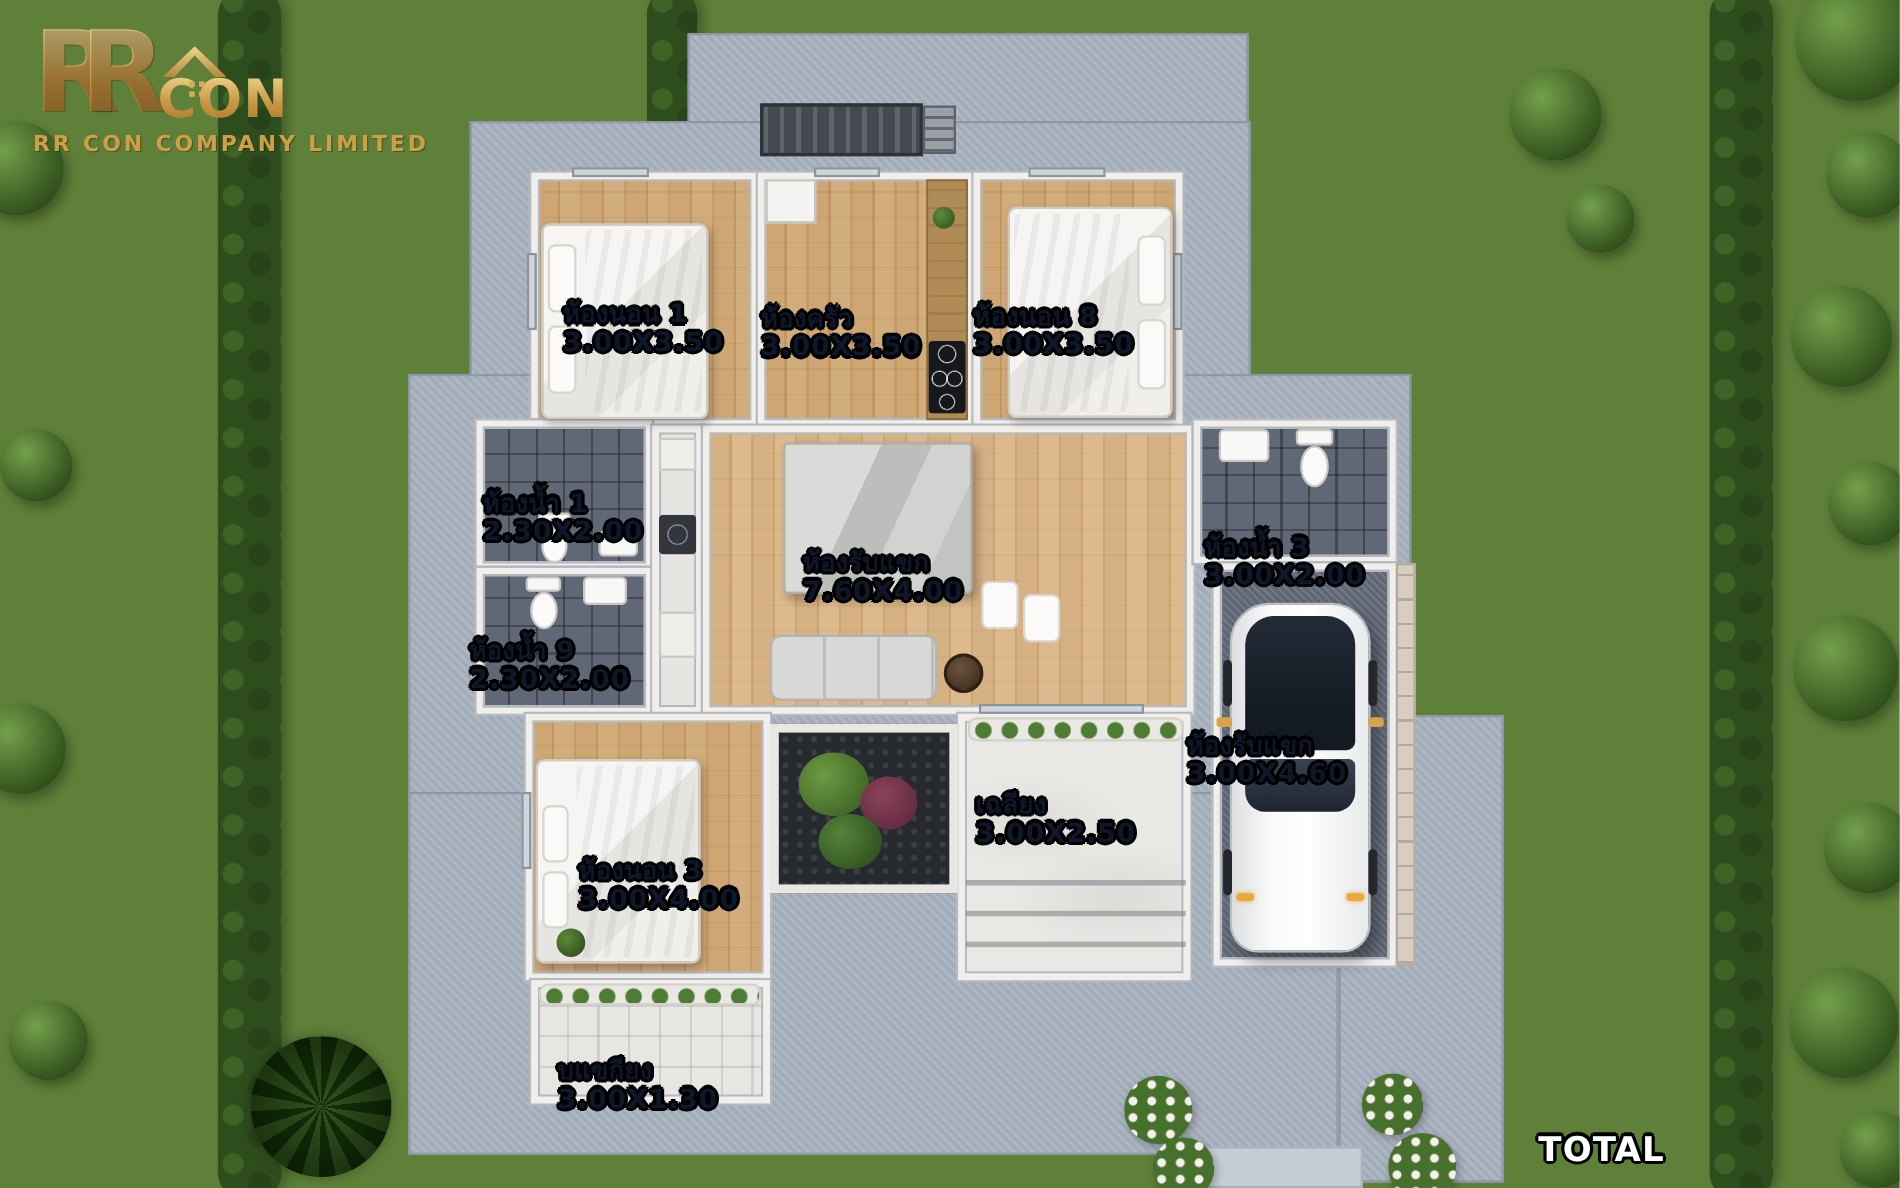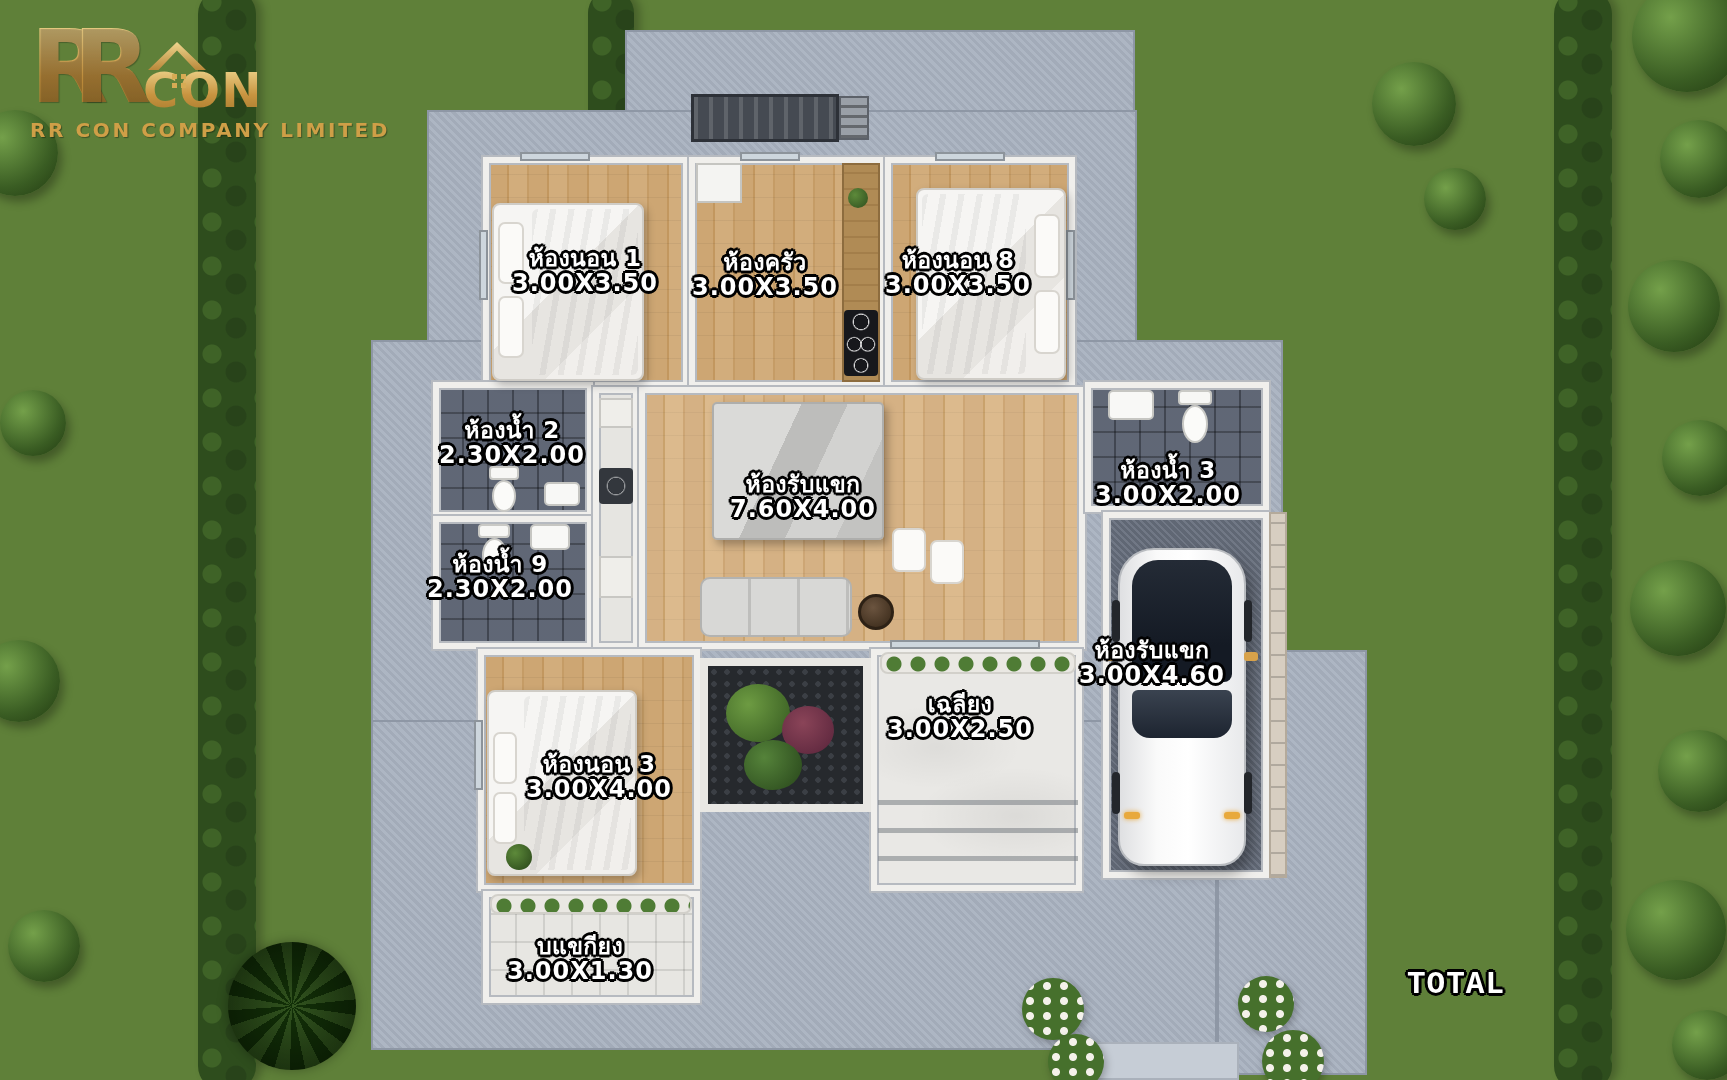--- a/index.html
+++ b/index.html
@@ -97,24 +97,24 @@
   
   .car-body { position:absolute; background:linear-gradient(90deg,#dfe0e2,#fafafa 30%,#ffffff 55%,#e8e9eb);
          border:2px solid #b9bcc0; border-radius:36px 36px 26px 26px; box-shadow:6px 8px 14px rgba(0,0,0,.35); }
   .car-roof { position:absolute; background:linear-gradient(180deg,#242b36,#141a24 70%); border-radius:26px 26px 8px 8px; }
   .car-glass { position:absolute; background:linear-gradient(180deg,#3a4350,#1d2430); border-radius:6px 6px 18px 18px; }
   .car-light { position:absolute; background:#e8a93c; border-radius:3px; box-shadow:0 0 5px #e8a93c; }
   .car-mirror { position:absolute; background:#d8a24a; border-radius:3px; }
   .car-wheel { position:absolute; background:#23262b; border-radius:4px; }
 
   
-  .room-label { position:absolute; transform:translateX(-50%); text-align:center; color:#ffffff;
+  .room-label { position:absolute; transform:translateX(-50%); text-align:left; color:#0f172a;
         font-weight:700; line-height:1.08; white-space:nowrap; letter-spacing:.4px; z-index:30;
         text-shadow:-2px -2px 0 #000, 2px -2px 0 #000, -2px 2px 0 #000, 2px 2px 0 #000,
-                    -3px 0 0 #000, 3px 0 0 #000, 0 -3px 0 #000, 0 3px 0 #000; }
+                    -3px 0 0 #000, 3px 0 0 #000, 0 -3px 0 #000, 0 3px 0 #000;margin-top:28px; }
   .rl-name { font-size:23px; }
   .rl-size { font-size:24px; letter-spacing:1px; }
   .total-label { position:absolute; transform:translateX(-50%); text-align:center; color:#fff; font-weight:800;
         line-height:1.12; z-index:30; letter-spacing:1px;
         text-shadow:-2px -2px 0 #000, 2px -2px 0 #000, -2px 2px 0 #000, 2px 2px 0 #000,
                     -3px 0 0 #000, 3px 0 0 #000, 0 -3px 0 #000, 0 3px 0 #000; }
   .total-line { font-size:31px; }
 
   
   .logo { position:absolute; left:30px; top:12px; z-index:40; color:#d4a74f; }
@@ -267,21 +267,21 @@
   </div>
   <div class="room-label" style="left:765px; top:250px;">
     <div class="rl-name">ห้องครัว</div>
     <div class="rl-size">3.00X3.50</div>
   </div>
   <div class="room-label" style="left:958px; top:248px;">
     <div class="rl-name">ห้องนอน 8</div>
     <div class="rl-size">3.00X3.50</div>
   </div>
   <div class="room-label" style="left:512px; top:418px;">
-    <div class="rl-name">ห้องน้ำ 2</div>
+    <div class="rl-name">ห้องน้ำ 1</div>
     <div class="rl-size">2.30X2.00</div>
   </div>
   <div class="room-label" style="left:500px; top:552px;">
     <div class="rl-name">ห้องน้ำ 9</div>
     <div class="rl-size">2.30X2.00</div>
   </div>
   <div class="room-label" style="left:803px; top:472px;">
     <div class="rl-name">ห้องรับแขก</div>
     <div class="rl-size">7.60X4.00</div>
   </div>
@@ -299,21 +299,21 @@
   </div>
   <div class="room-label" style="left:960px; top:692px;">
     <div class="rl-name">เฉลียง</div>
     <div class="rl-size">3.00X2.50</div>
   </div>
   <div class="room-label" style="left:580px; top:934px;">
     <div class="rl-name">บแขกียง</div>
     <div class="rl-size">3.00X1.30</div>
   </div>
 
-  <div class="total-label" style="left:1456px; top:968px;font-family:Liberation Mono, monospace;">
+  <div class="total-label" style="left:1456px; top:1028px;">
     <div class="total-line">TOTAL</div>
   </div>
 
   <div class="logo">
     <div class="logo-mark">
       <span class="logo-r">R</span>
       <span class="logo-r logo-r2">R</span>
       <span class="logo-con">CON</span>
       <span class="roof-icon"></span>
       <span class="roof-dots"></span>

